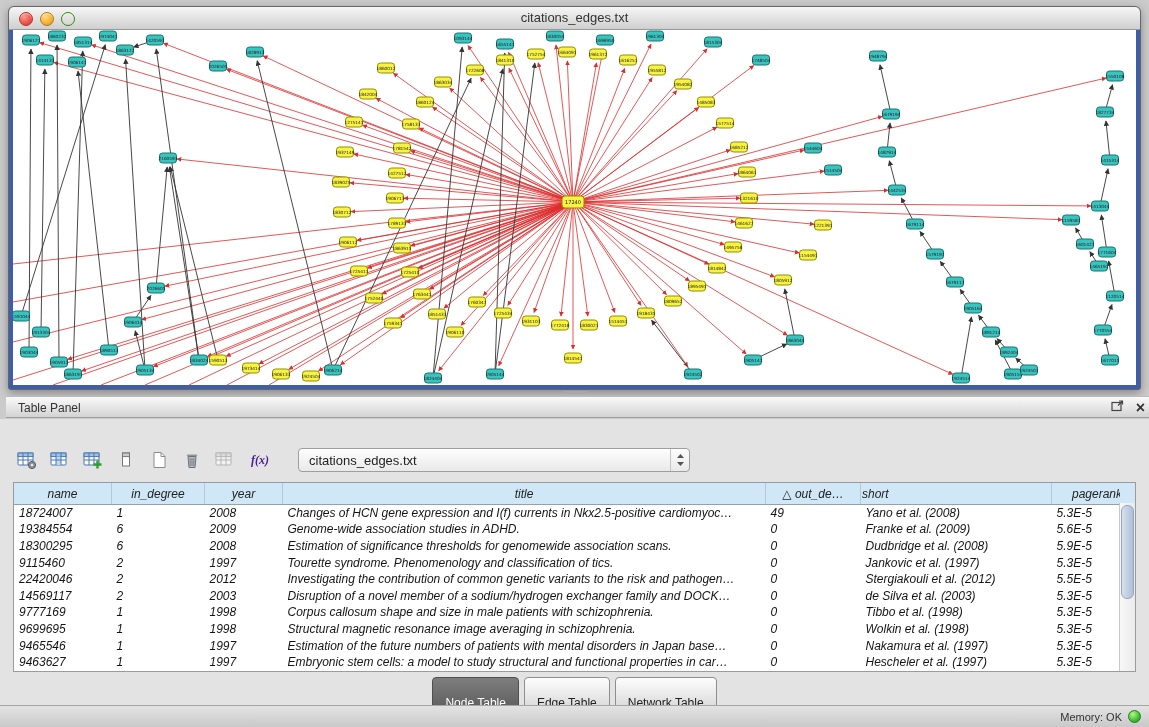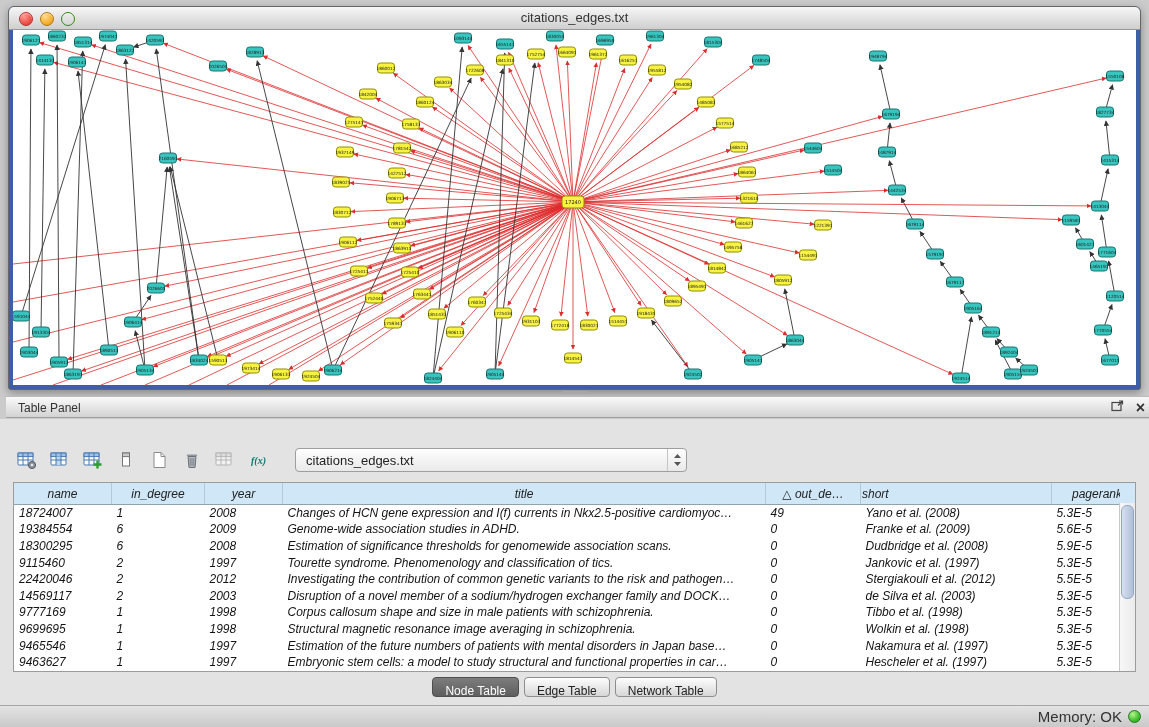--- a/index.html
+++ b/index.html
@@ -30,21 +30,21 @@
     background:linear-gradient(#fafafa,#d3d3d3);border-top:1px solid #bbb;border-bottom:1px solid #a0a0a0;
     font-size:12px;color:#333;line-height:22px;box-sizing:border-box;padding-left:12px;}
   .panel-icons{position:absolute;right:10px;top:0;height:22px;display:flex;align-items:center;gap:12px;}
   .close-x{font-size:16px;font-weight:bold;color:#333;line-height:22px;cursor:default;}
 
   .panel-body{position:absolute;top:419px;left:0;right:0;height:286px;background:#e3e3e3;}
 
   .toolbar{position:absolute;top:27px;left:16px;height:28px;display:flex;align-items:center;gap:11px;}
   .tool-btn{display:inline-flex;width:22px;height:20px;align-items:center;justify-content:center;}
   .fx-btn{font-family:"Liberation Serif","DejaVu Serif",serif;font-style:italic;font-weight:bold;
-    font-size:10px;color:#0f766e;margin:4px 4px;}
+    font-size:12px;color:#4c1d95;margin:4px 4px;}
   .combo{margin-left:14px;width:390px;height:22px;display:flex;align-items:center;justify-content:space-between;
     border:1px solid #9e9e9e;border-radius:4px;background:linear-gradient(#fefefe,#e9e9e9);
     box-shadow:inset 0 1px 0 #fff;font-size:13px;color:#222;}
   .combo-text{padding-left:10px;white-space:nowrap;overflow:hidden;}
   .combo-arrows{width:18px;display:flex;justify-content:center;border-left:1px solid #c4c4c4;height:100%;align-items:center;}
 
   .table-wrap{position:absolute;left:13px;right:13px;top:63px;height:188px;
     border:1px solid #9b9b9b;background:#fff;overflow:hidden;font-style:italic;}
   table.grid{border-collapse:collapse;table-layout:fixed;width:1108px;font-size:12px;color:#141414;}
   table.grid th{height:19px;background:#cfe7f6;border-right:1px solid #b3c9d6;border-bottom:1px solid #8fa3ad;
@@ -57,28 +57,28 @@
   table.grid th:nth-child(5),table.grid td:nth-child(5){width:92px;}
   table.grid th:nth-child(6),table.grid td:nth-child(6){width:188px;text-align:left;}
   table.grid th:nth-child(7),table.grid td:nth-child(7){width:88px;}
   .vscroll{position:absolute;top:20px;right:0;bottom:0;width:15px;border-left:1px solid #c8c8c8;
     background:linear-gradient(90deg,#f7f7f7,#ebebeb);}
   .vthumb{position:absolute;top:2px;left:1px;right:1px;height:92px;border-radius:6px;
     background:linear-gradient(90deg,#d7e0ee,#aebfd8);border:1px solid #93a6c4;}
   .hdr-corner{position:absolute;top:0;right:0;width:15px;height:20px;background:#cfe7f6;border-bottom:1px solid #8fa3ad;}
 
   .tabs{position:absolute;left:0;right:0;top:258px;display:flex;justify-content:center;gap:5px;}
-  .tab{height:20px;padding:4px 12px;font-size:12px;line-height:18px;border:1px solid #8e8e8e;border-radius:4px;
+  .tab{height:28px;padding:16px 12px;font-size:12px;line-height:18px;border:1px solid #8e8e8e;border-radius:4px;
     background:linear-gradient(#fdfdfd,#d7d7d7);color:#222;box-sizing:border-box;}
   .tab.active{background:linear-gradient(#7d7d7d,#5e5e5e);color:#fff;border-color:#4f4f4f;}
 
   
   .statusbar{position:absolute;left:0;bottom:0;width:100%;height:22px;box-sizing:border-box;
     display:flex;justify-content:flex-end;align-items:center;gap:6px;padding-right:8px;
-    background:linear-gradient(#e3e3e3,#c9c9c9);border-top:1px solid #a5a5a5;font-size:15px;color:#333;}
+    background:linear-gradient(#e3e3e3,#c9c9c9);border-top:1px solid #a5a5a5;font-size:11px;color:#333;}
   .mem-dot{width:11px;height:11px;border-radius:50%;border:1px solid #267a1d;
     background:radial-gradient(circle at 35% 30%,#b5f58c,#3fbf2f 60%,#2d8f22);}
 </style>
 </head>
 <body>
 
 <div class="network-window">
   <div class="titlebar">
     <div class="lights">
       <span class="light red"></span>

